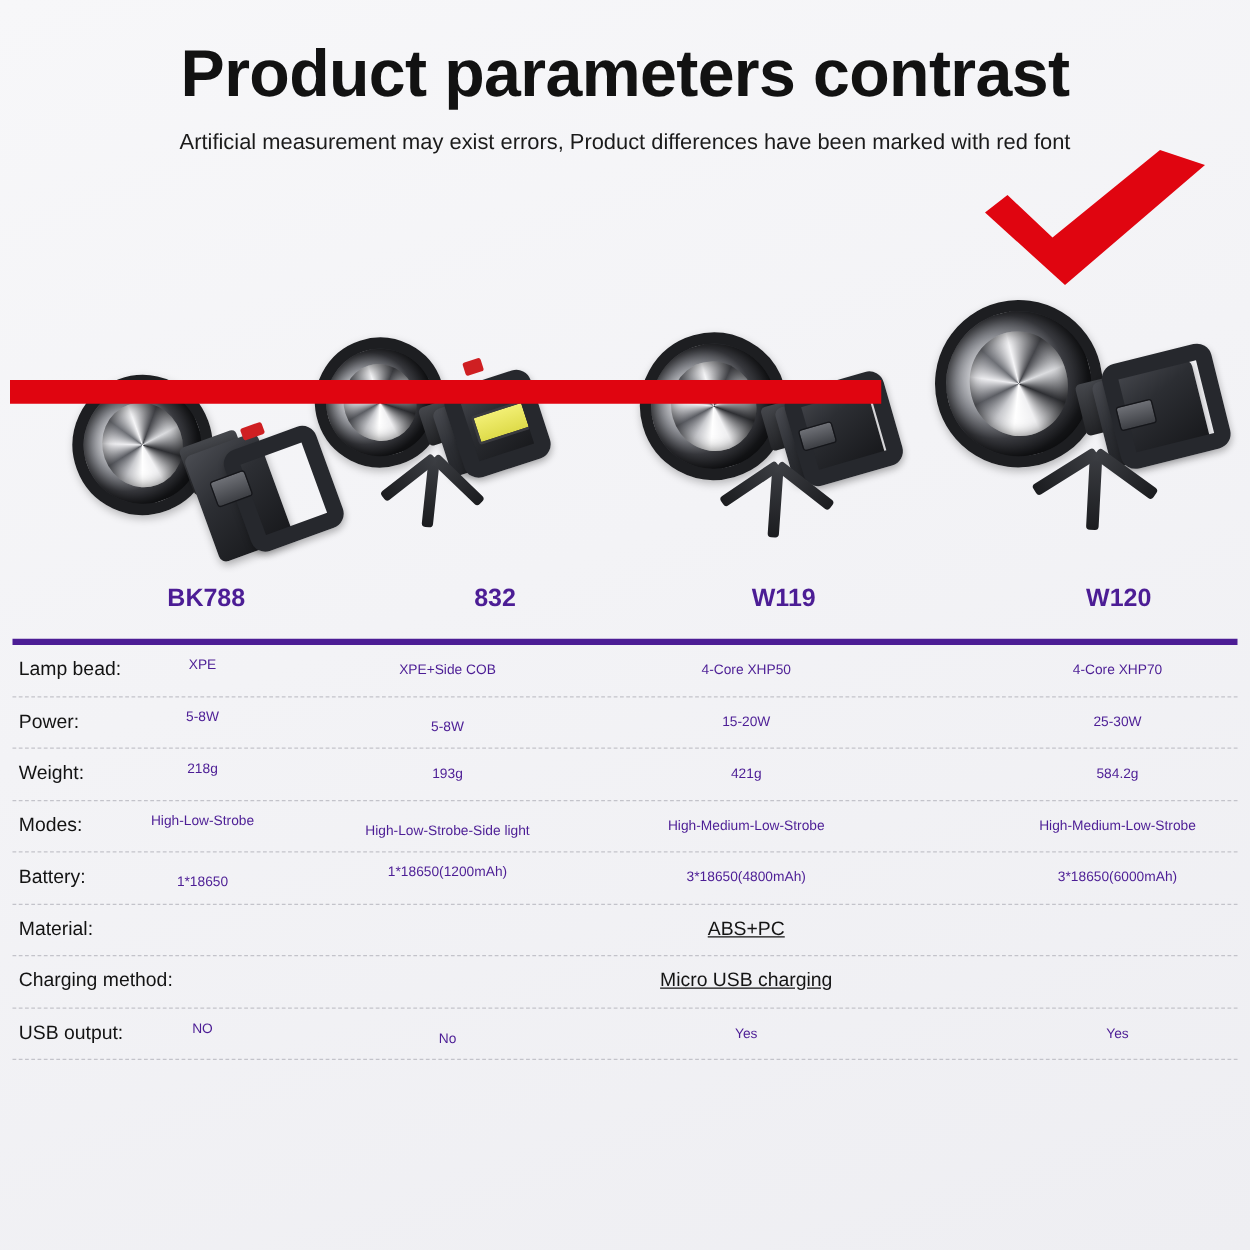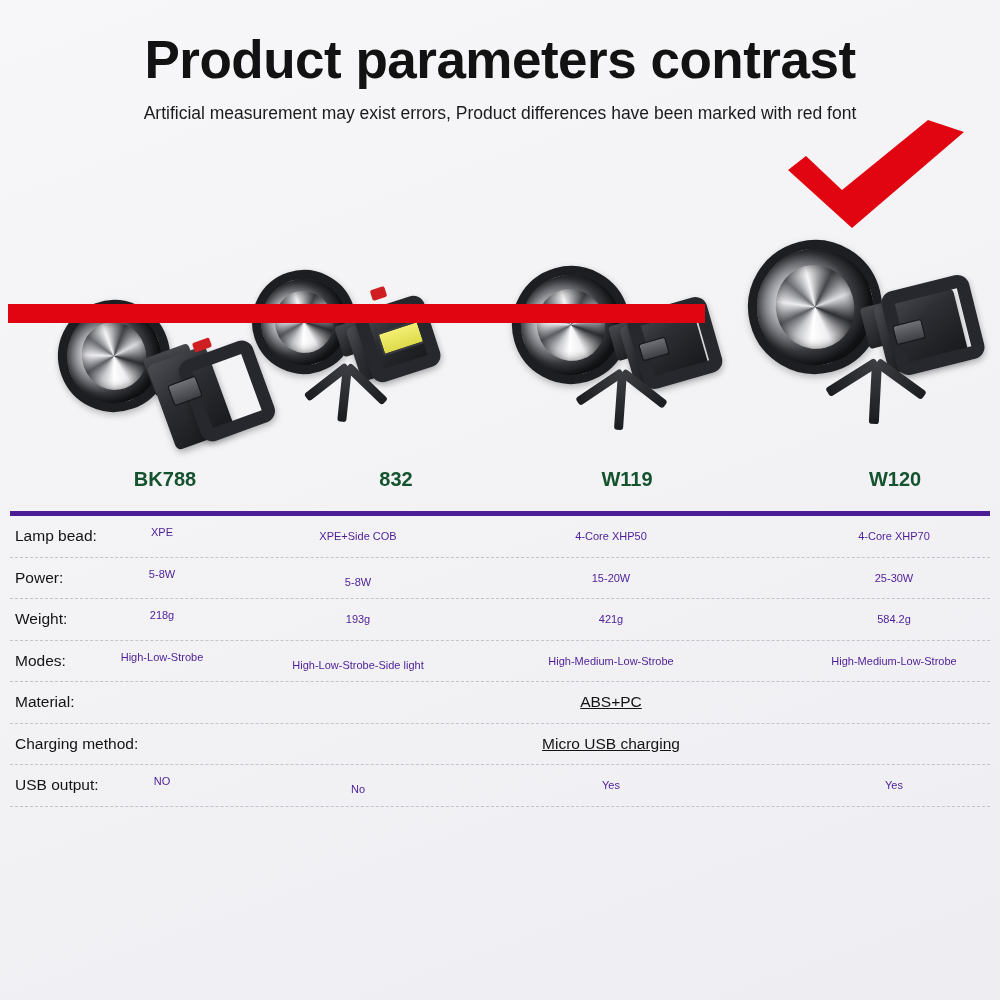--- a/index.html
+++ b/index.html
@@ -155,21 +155,21 @@
     position: absolute;
     top: 468px; left: 0;
     width: 1000px;
     height: 38px;
   }
   .name-cell {
     position: absolute;
     top: 0;
     font-size: 20px;
     font-weight: bold;
-    color: #14532d;
+    color: #4c1d95;
     text-align: center;
     white-space: nowrap;
     transform: translateX(-50%);
   }
 
   
   .table {
     position: absolute;
     top: 511px;
     left: 10px;
@@ -196,21 +196,21 @@
     position: absolute;
     top: 50%;
     transform: translate(-50%, -50%);
     font-size: 11px;
     color: #4c1d95;
     white-space: nowrap;
     text-align: center;
   }
   .tval.c0 { left: 152px; }
   .tval.c1 { left: 348px; }
-  .tval.c2 { left: 601px; }
+  .tval.c2 { left: 587px; }
   .tval.c3 { left: 884px; }
   .tval.neutral { color: #141414; font-size: 15.5px; text-decoration: underline; }
   .tval.shift-up { margin-top: -4px; }
   .tval.shift-dn { margin-top: 4px; }
 </style>
 </head>
 <body>
 
 <div class="header">
   <div class="title">Product parameters contrast</div>
@@ -314,20 +314,27 @@
   </div>
 
   <div class="trow">
     <div class="tlabel">Modes:</div>
     <div class="tval c0 shift-up">High-Low-Strobe</div>
     <div class="tval c1 shift-dn">High-Low-Strobe-Side light</div>
     <div class="tval c2">High-Medium-Low-Strobe</div>
     <div class="tval c3">High-Medium-Low-Strobe</div>
   </div>
 
+  <div class="trow">
+    <div class="tlabel">Battery:</div>
+    <div class="tval c0 shift-dn">1*18650</div>
+    <div class="tval c1 shift-up">1*18650(1200mAh)</div>
+    <div class="tval c2">3*18650(4800mAh)</div>
+    <div class="tval c3">3*18650(6000mAh)</div>
+  </div>
 
 
   <div class="trow">
     <div class="tlabel">Material:</div>
     <div class="tval c2 neutral">ABS+PC</div>
   </div>
 
   <div class="trow">
     <div class="tlabel">Charging method:</div>
     <div class="tval c2 neutral">Micro USB charging</div>

